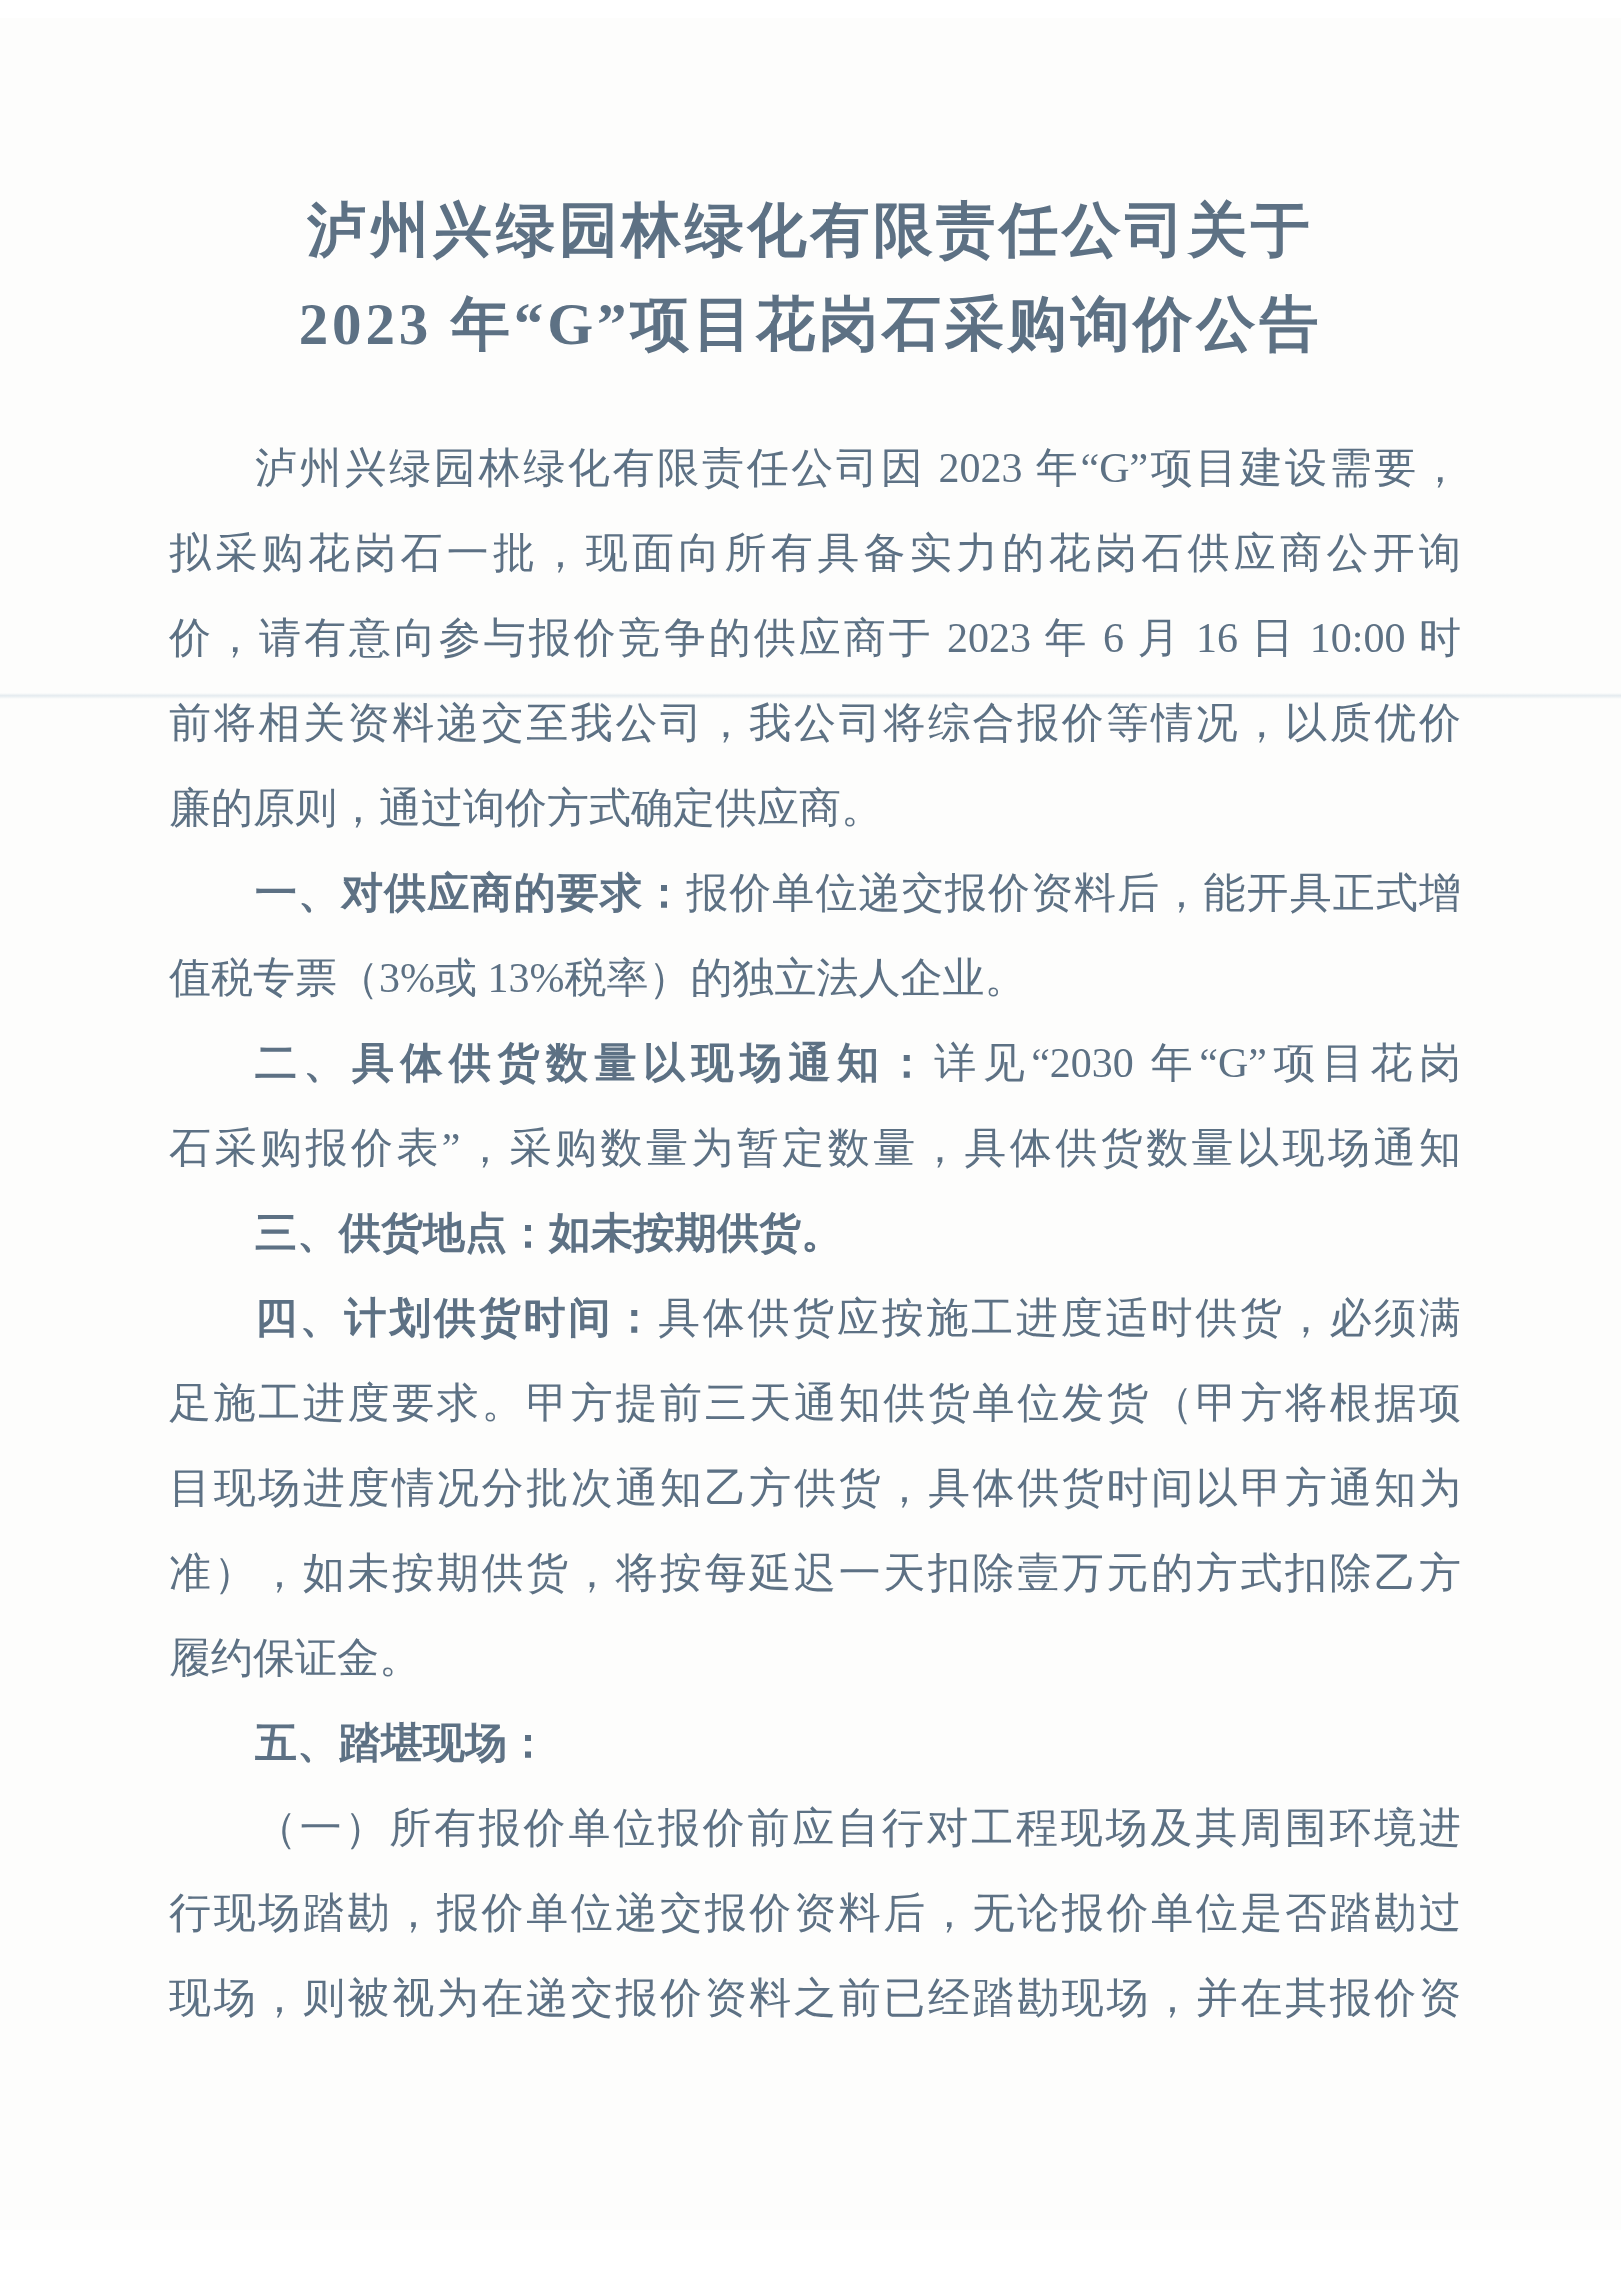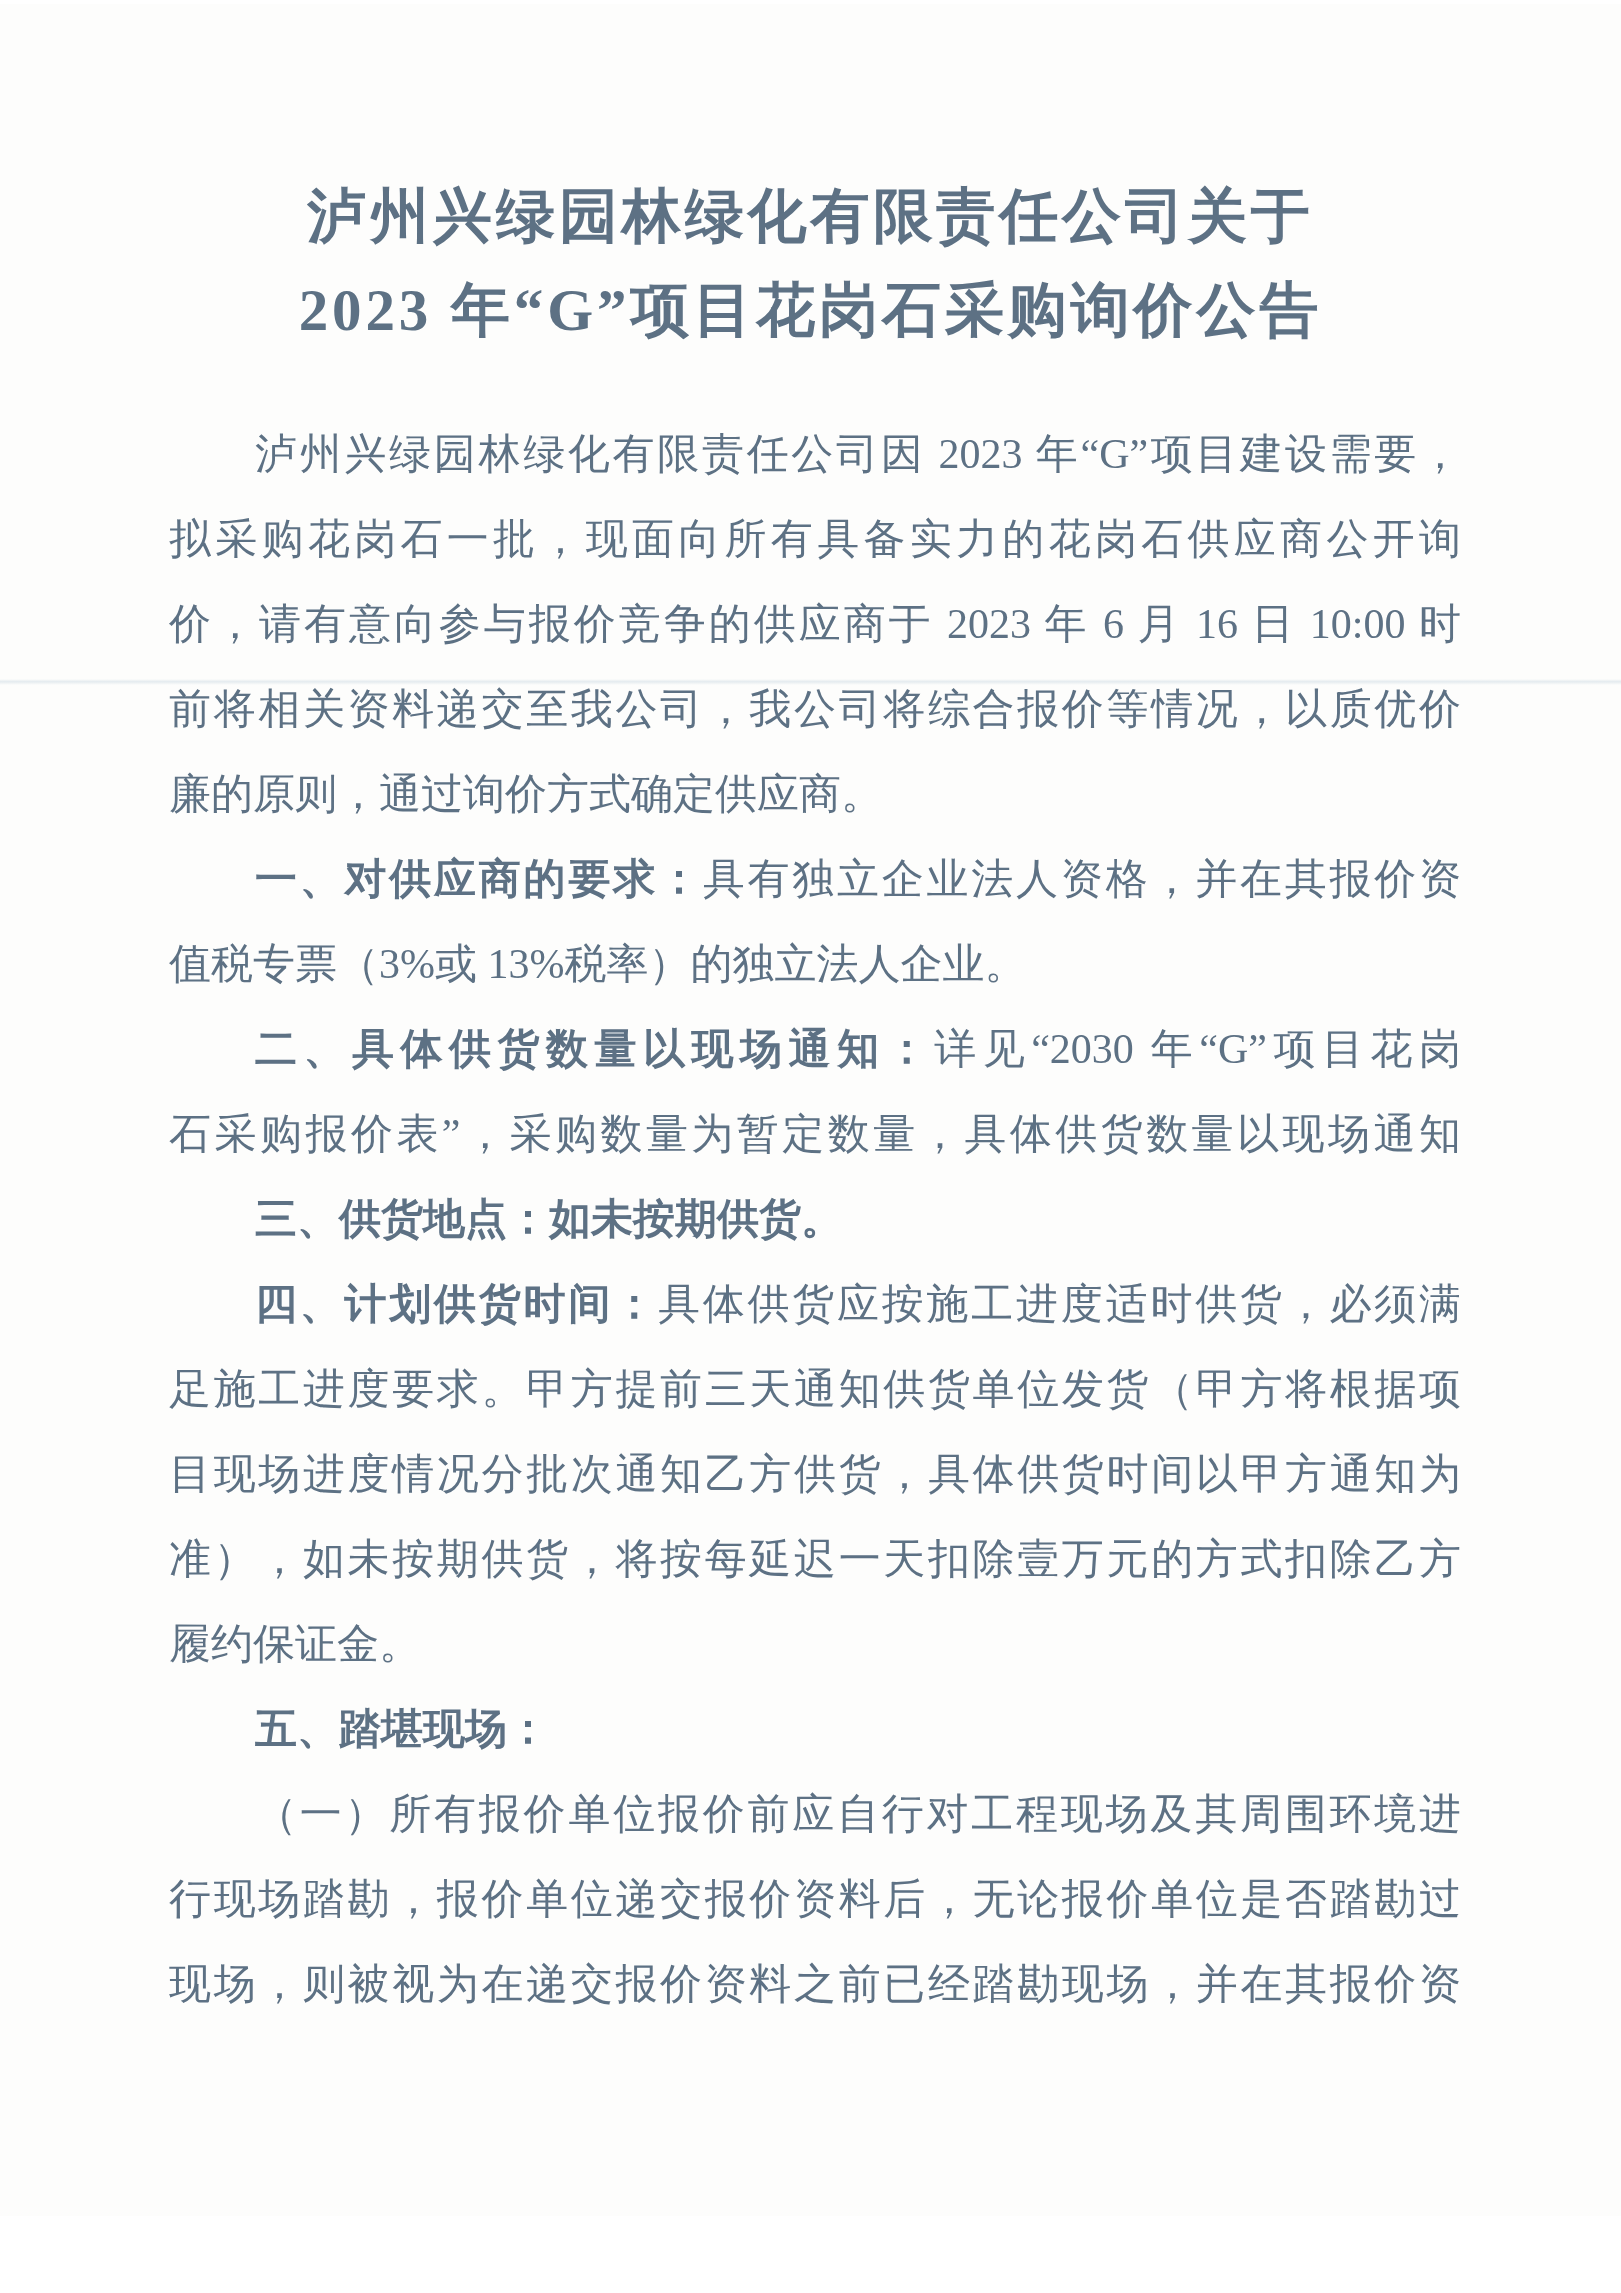--- a/index.html
+++ b/index.html
@@ -4,21 +4,21 @@
 <style>
   html, body {
     margin: 0;
     padding: 0;
     background: #ffffff;
   }
   .page {
     position: relative;
     width: 1621px;
     height: 2212px;
-    margin: 4px auto;
+    margin: 18px auto;
     background: var(--page-bg, #fdfdfc);
     overflow: hidden;
     font-family: "Liberation Serif", "DejaVu Serif", serif;
     color: var(--ink, #5d7184);
     text-decoration: underline;
   }
   .title-block {
     position: absolute;
     top: 165px;
     left: 0;
@@ -87,21 +87,21 @@
     <div>泸州兴绿园林绿化有限责任公司关于</div>
     <div>2023 年“G”项目花岗石采购询价公告</div>
   </div>
 
   <div class="body-block">
       <div class="line just indent"><span class="r">泸州兴绿园林绿化有限责任公司因 2023 年“G”项目建设需要，</span></div>
       <div class="line just"><span class="r">拟采购花岗石一批，现面向所有具备实力的花岗石供应商公开询</span></div>
       <div class="line just"><span class="r">价，请有意向参与报价竞争的供应商于 2023 年 6 月 16 日 10:00 时</span></div>
       <div class="line just"><span class="r">前将相关资料递交至我公司，我公司将综合报价等情况，以质优价</span></div>
       <div class="line nojust"><span class="r">廉的原则，通过询价方式确定供应商。</span></div>
-      <div class="line just indent"><span class="b">一、对供应商的要求：</span><span class="r">具有独立企业法人资格，并在其报价资</span></div>
+      <div class="line just indent"><span class="b">一、对供应商的要求：</span><span class="r">报价单位递交报价资料后，能开具正式增</span></div>
       <div class="line nojust"><span class="r">值税专票（3%或 13%税率）的独立法人企业。</span></div>
       <div class="line just indent"><span class="b">二、具体供货数量以现场通知：</span><span class="r">详见“2030 年“G”项目花岗</span></div>
       <div class="line just"><span class="r">石采购报价表”，采购数量为暂定数量，具体供货数量以现场通知</span></div>
       <div class="line nojust indent"><span class="b">三、供货地点：如未按期供货。</span></div>
       <div class="line just indent"><span class="b">四、计划供货时间：</span><span class="r">具体供货应按施工进度适时供货，必须满</span></div>
       <div class="line just"><span class="r">足施工进度要求。甲方提前三天通知供货单位发货（甲方将根据项</span></div>
       <div class="line just"><span class="r">目现场进度情况分批次通知乙方供货，具体供货时间以甲方通知为</span></div>
       <div class="line just"><span class="r">准），如未按期供货，将按每延迟一天扣除壹万元的方式扣除乙方</span></div>
       <div class="line nojust"><span class="r">履约保证金。</span></div>
       <div class="line nojust indent"><span class="b">五、踏堪现场：</span></div>

